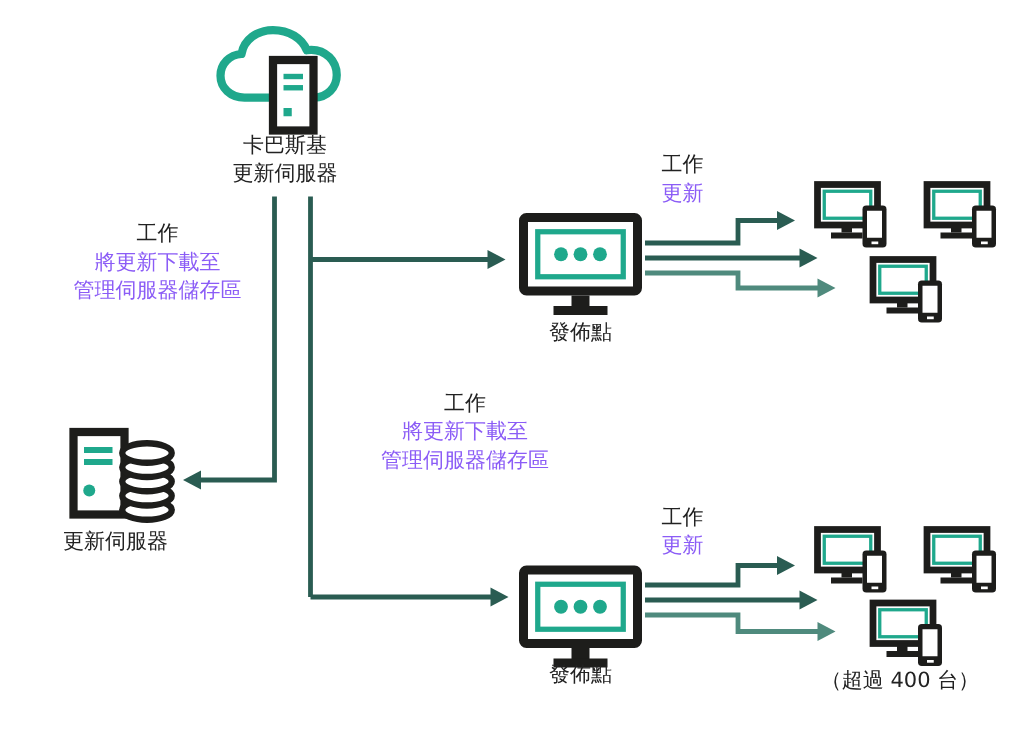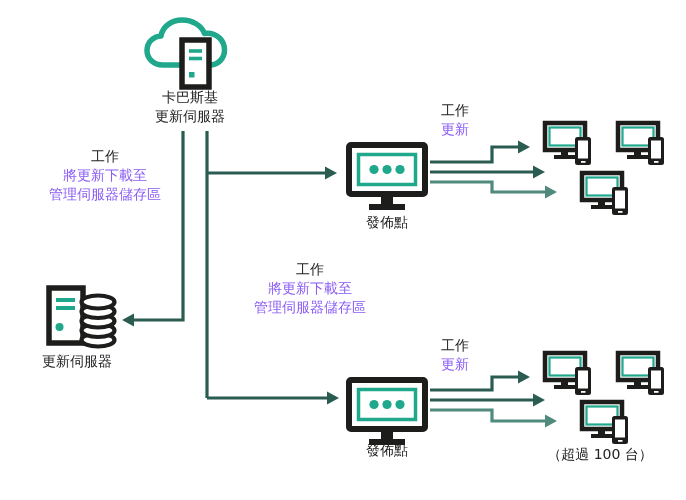--- a/index.html
+++ b/index.html
@@ -185,16 +185,16 @@
     <rect x="4" y="4" width="40" height="27" fill="#fff" stroke="#1d1d1b" stroke-width="4.5"></rect>
     <rect x="8.5" y="8.5" width="31" height="18" fill="none" stroke="#1fa88c" stroke-width="2.2"></rect>
     <rect x="20" y="31" width="7" height="5" fill="#1d1d1b"></rect>
     <rect x="13" y="36" width="21" height="4" fill="#1d1d1b"></rect>
     <rect x="34" y="18" width="16" height="28" rx="2.5" fill="#1d1d1b"></rect>
     <rect x="37" y="21.5" width="10" height="18" fill="#fff"></rect>
     <rect x="40" y="42" width="4.5" height="1.8" fill="#fff"></rect>
   </svg>
 
   <div class="label" style="left:520px;top:445px;width:160px;">
-    <span class="t-black">（超過 100 台）</span>
+    <span class="t-black">（超過 400 台）</span>
   </div>
 
 </div>
 
 </body></html>

